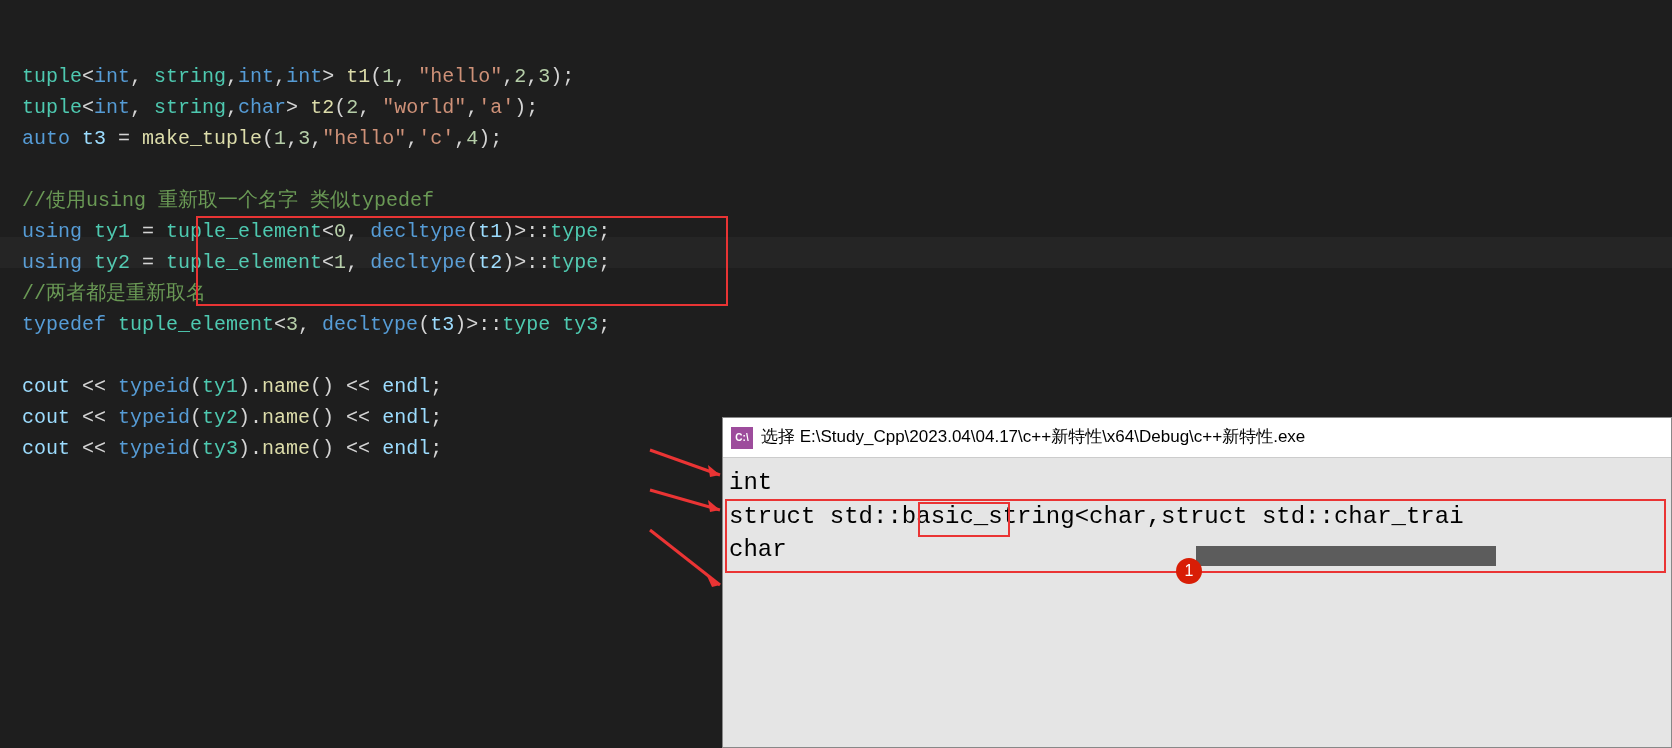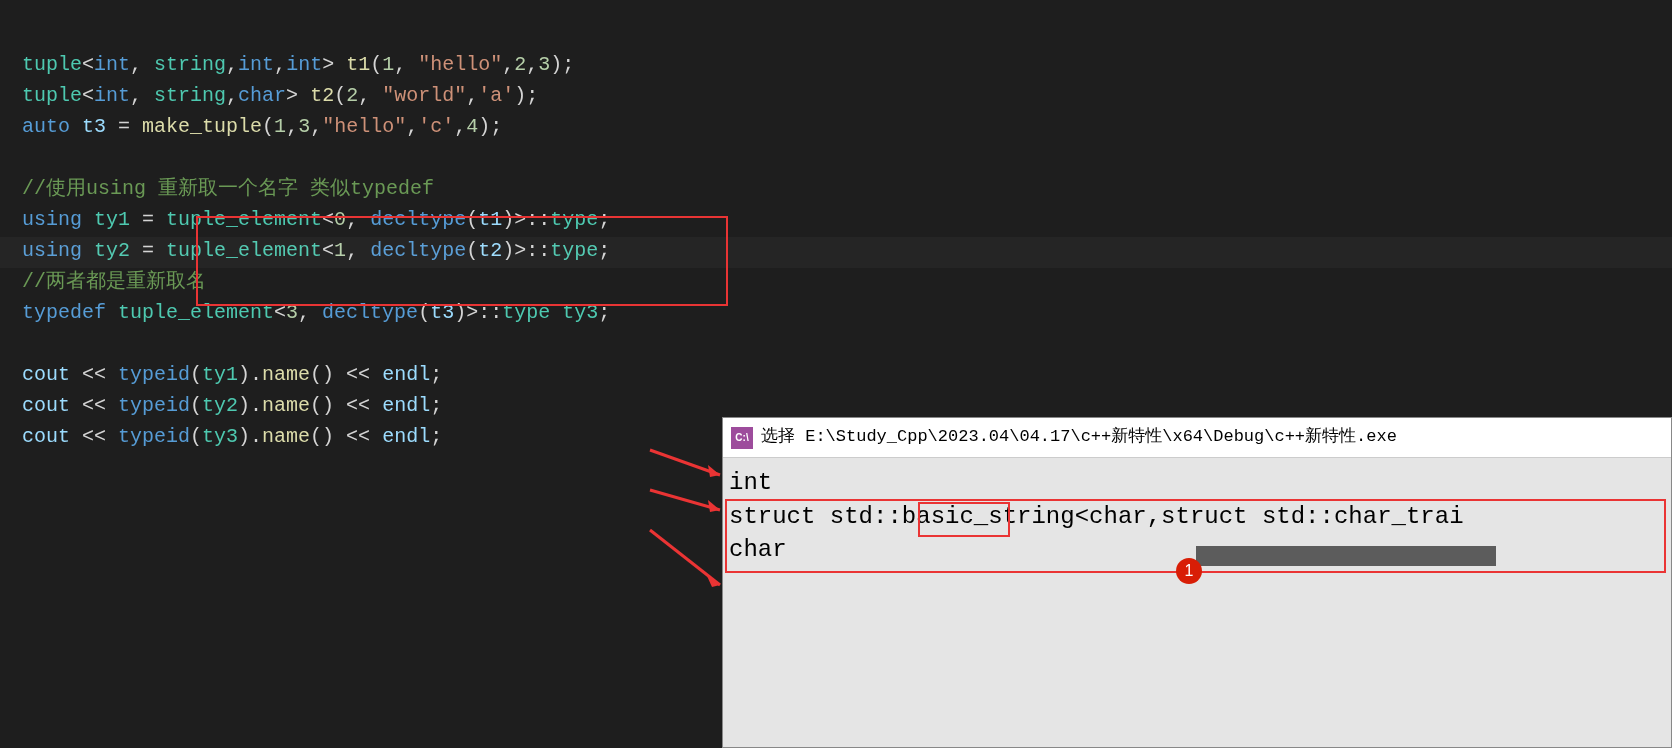--- a/index.html
+++ b/index.html
@@ -12,21 +12,21 @@
       font-family: 'Consolas', 'Courier New', monospace;
       font-size: 20px;
       line-height: 1.55;
       color: #d4d4d4;
       width: 1672px;
       height: 748px;
       position: relative;
       overflow: hidden;
     }
     .code-area {
-      padding: 18px 22px;
+      padding: 30px 22px;
       white-space: pre;
     }
     .kw { color: #569cd6; }
     .type { color: #4ec9b0; }
     .str { color: #ce9178; }
     .num { color: #b5cea8; }
     .var { color: #9cdcfe; }
     .func { color: #dcdcaa; }
     .punct { color: #d4d4d4; }
     .comment { color: #6a9955; }
@@ -65,21 +65,21 @@
       align-items: center;
       justify-content: center;
       color: #fff;
       font-size: 10px;
       font-weight: bold;
       margin-right: 8px;
       font-family: sans-serif;
     }
     .console-title {
       color: #000;
-      font-family: Liberation Mono, monospace;
+      font-family: Liberation Sans, sans-serif;
       font-size: 17px;
     }
     .console-body {
       font-family: 'SimSun', 'Courier New', monospace;
       font-size: 24px;
       color: #000;
       padding: 8px 6px;
       line-height: 1.4;
       background: #e5e5e5;
     }

